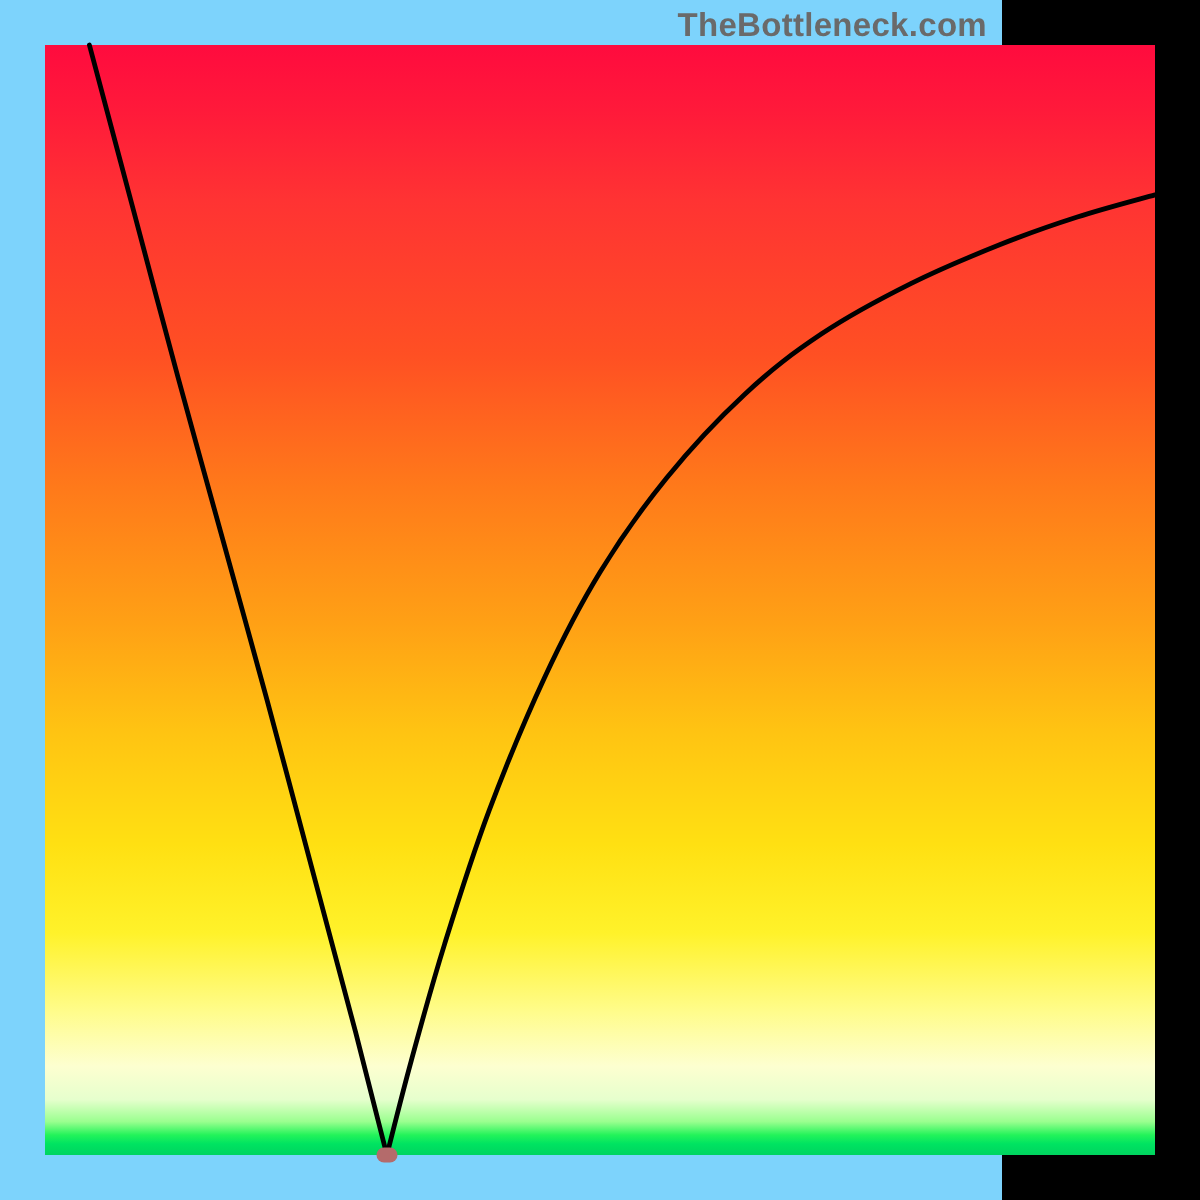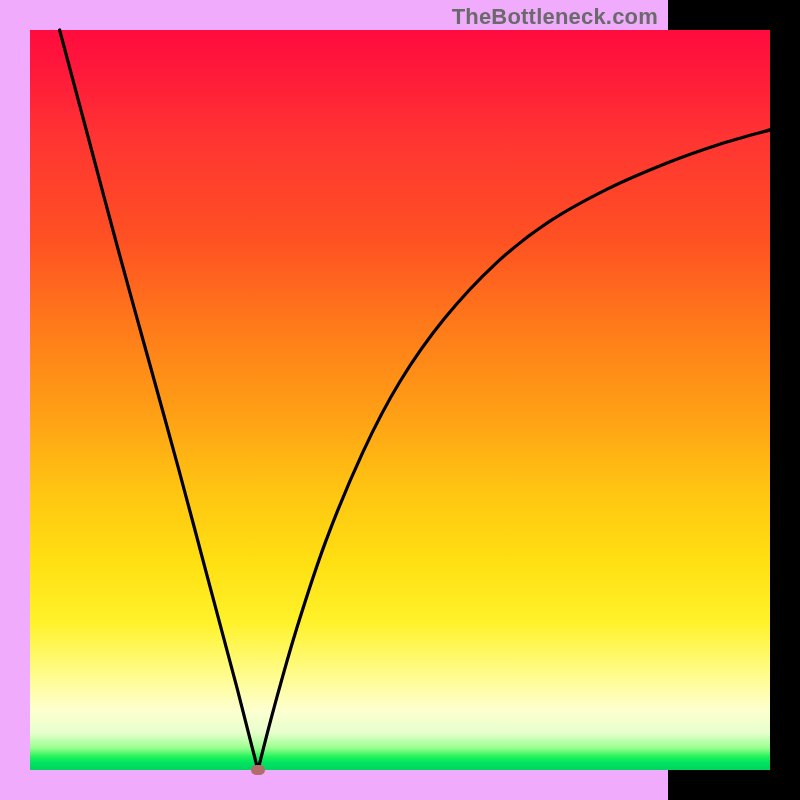--- a/index.html
+++ b/index.html
@@ -8,21 +8,21 @@
     width: 800px;
     height: 800px;
     background: #000;
     font-family: Arial, Helvetica, sans-serif;
     overflow: hidden;
   }
   .frame {
     position: relative;
     width: 668px;
     height: 800px;
-    background: #f0abfc;
+    background: #7dd3fc;
   }
   .plot-area {
     position: absolute;
     left: 30px;
     top: 30px;
     width: 740px;
     height: 740px;
     
     background: linear-gradient(to bottom,
       #ff0b3e 0%,

